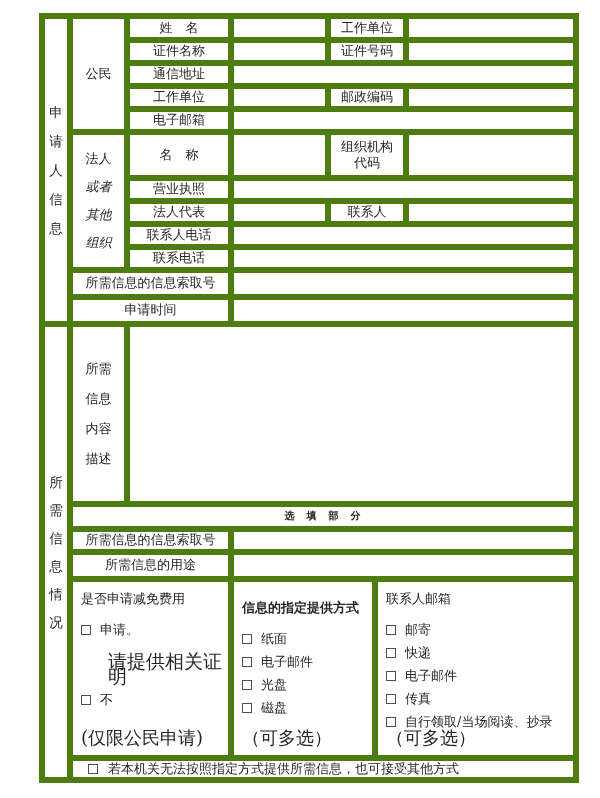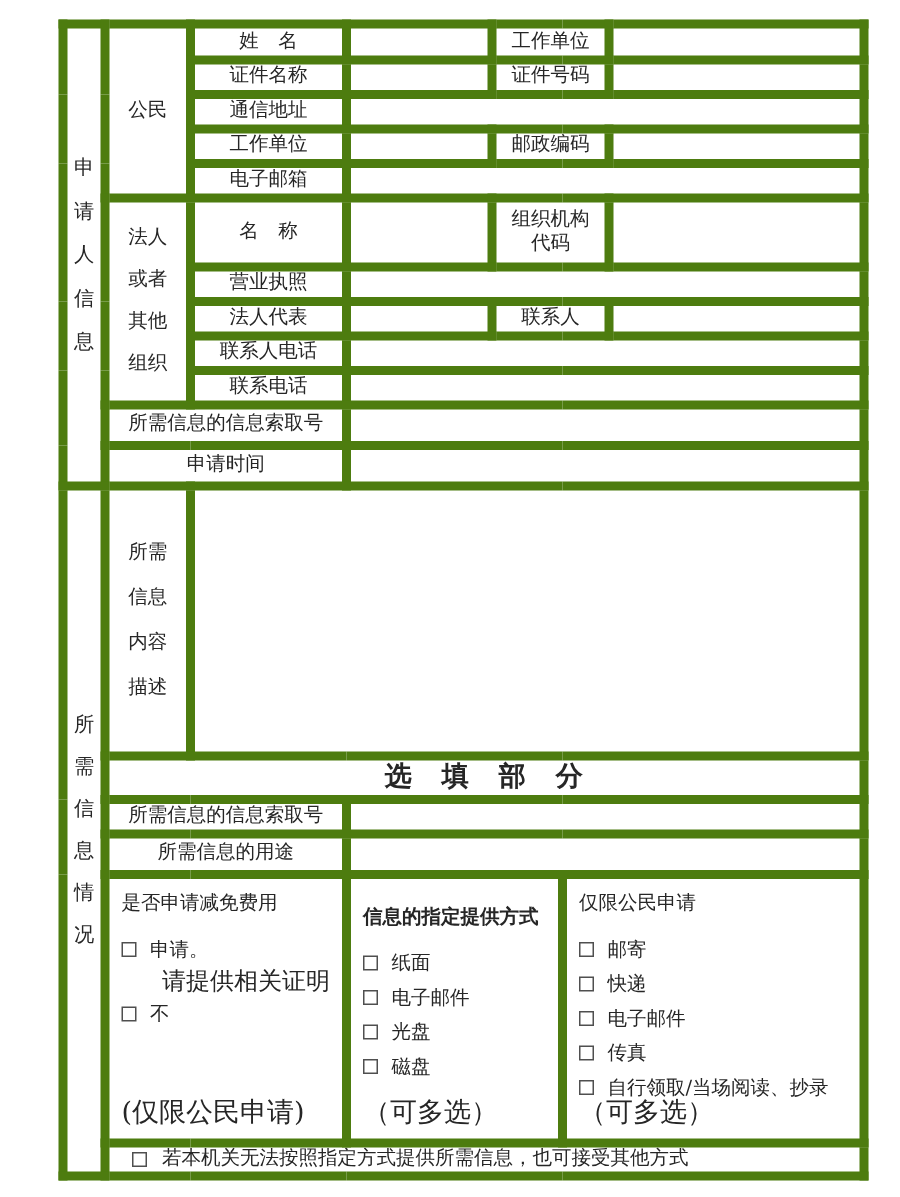--- a/index.html
+++ b/index.html
@@ -21,44 +21,44 @@
     text-align:center; vertical-align:middle;
     padding:0; overflow:hidden;
     white-space:nowrap;
   }
   td.side { width:28px; }
   .side-char { line-height:21px; font-size:13.5px; }
   .group-line { line-height:22px; }
   td.lbl { color:#262626; }
   td.val { background:#ffffff; }
   td.desc-lbl .group-line { line-height:22px; }
-  td.header-row { font-weight:bold; font-size:18px; letter-spacing:1px; }
+  td.header-row { font-weight:bold; font-size:10px; letter-spacing:1px; }
   td.choice {
     vertical-align:top; text-align:left; white-space:normal;
   }
   .choice-box {
     display:flex; flex-direction:column;
     height:173px; padding:8px 4px 9px 8px;
   }
   .choice-title { font-size:13px; line-height:18px; margin:0 0 6px 0; }
   .choice-title.low { margin-top:9px;font-weight:bold; }
   .opt {
     display:flex; align-items:center; gap:9px;
     margin-top:8px; font-size:13px; line-height:15px;
   }
-  .opt-note { margin-top:5px; padding-left:27px; font-size:16px; line-height:15px; }
+  .opt-note { margin-top:17px; padding-left:27px; font-size:19px; line-height:15px; }
   .foot { margin-top:auto; font-size:18px; line-height:16px; }
   .cb {
     display:inline-block; width:10px; height:10px;
     border:1px solid #4f4f4f; background:#fff; flex:0 0 auto;
   }
   td.bottom-note { text-align:left; }
   .bottom-inner { display:flex; align-items:center; gap:10px; padding-left:15px; }
   .vcell { display:flex; flex-direction:column; justify-content:center; align-items:center; }
-  .gap6 > * + * { margin-top:6px; }
+  .gap6 > * + * { margin-top:6px;font-style:italic; }
   .gap7 > * + * { margin-top:7px; }
   .gap8 > * + * { margin-top:8px; }
 </style>
 </head>
 <body>
 
 <div class="page">
 <table class="form">
   <colgroup>
     <col style="width:28px">
@@ -233,21 +233,21 @@
           </div>
           <div class="opt">
             <span class="cb"></span>
             <span>磁盘</span>
           </div>
           <div class="foot">（可多选）</div>
         </div>
       </td>
       <td class="choice" colspan="2">
         <div class="choice-box">
-          <div class="choice-title">仅限公民申请</div>
+          <div class="choice-title">联系人邮箱</div>
           <div class="opt">
             <span class="cb"></span>
             <span>邮寄</span>
           </div>
           <div class="opt">
             <span class="cb"></span>
             <span>快递</span>
           </div>
           <div class="opt">
             <span class="cb"></span>

